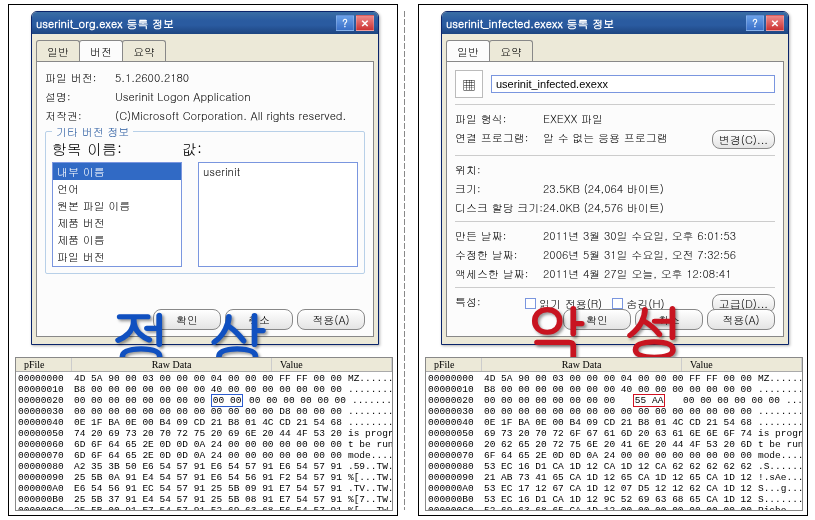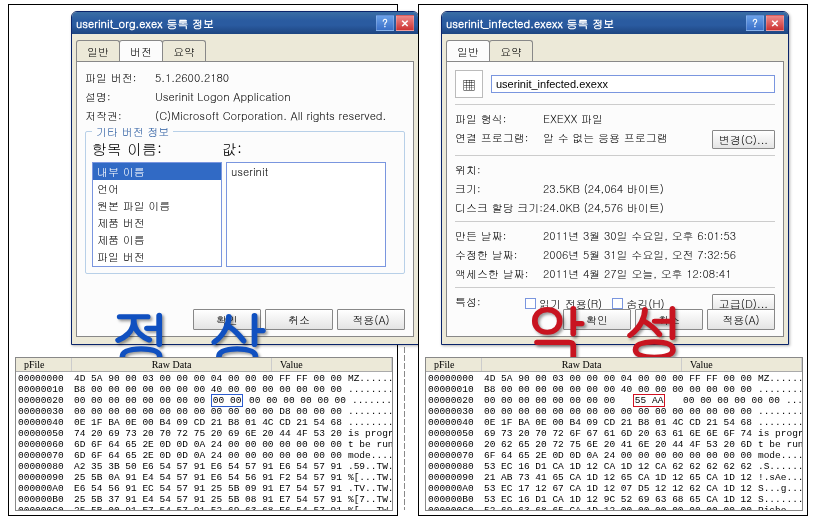--- a/index.html
+++ b/index.html
@@ -3,48 +3,48 @@
 <meta charset="utf-8">
 <style>
 * { box-sizing: border-box; margin: 0; padding: 0; }
 body { font-family: "Tahoma", "Gulim", sans-serif; font-size: 11px; background: #fff; width: 815px; height: 520px; position: relative; }
 .frame { position: absolute; border: 1px solid #000; background: #fff; }
 .frame-left { left: 8px; top: 4px; width: 390px; height: 512px; }
 .frame-right { left: 418px; top: 4px; width: 390px; height: 512px; }
 .dots { position: absolute; left: 403px; top: 10px; width: 3px; height: 500px; background-image: radial-gradient(#888 1px, transparent 1px); background-size: 3px 8px; }
 
 .win { position: absolute; background: #ece9d8; border: 1px solid #0a246a; border-radius: 6px 6px 0 0; box-shadow: 1px 1px 3px rgba(0,0,0,.3); }
-.win-left { left: 22px; top: 6px; width: 348px; height: 334px; margin-left: 40px; }
+.win-left { left: 22px; top: 6px; width: 348px; height: 334px; }
 .win-right { left: 22px; top: 6px; width: 348px; height: 334px; }
 .titlebar { height: 22px; background: linear-gradient(#3a6ea5,#2a5ba0 40%,#2a5ba0 60%,#1d4580); color: #fff; display: flex; align-items: center; padding: 0 4px; border-radius: 5px 5px 0 0; font-size: 11px; font-weight: bold; }
 .titlebar .title-text { flex: 1; white-space: nowrap; overflow: hidden; }
 .winbtn { width: 18px; height: 16px; margin-left: 2px; display: flex; align-items: center; justify-content: center; font-size: 10px; border: 1px solid #fff3; }
 .winbtn.help { background: linear-gradient(#6aa0e8,#3a70c8); color: #fff; }
 .winbtn.close { background: linear-gradient(#e88,#c33); color: #fff; }
 
 .tabs { display: flex; margin: 6px 4px 0 4px; gap: 0; }
 .tab { padding: 3px 10px 2px; background: #ece9d8; border: 1px solid #888; border-bottom: none; border-radius: 3px 3px 0 0; margin-right: -1px; font-size: 11px; }
 .tab.active { background: #fcfcfc; position: relative; z-index: 2; }
 .tabbody { background: #fcfcfc; border: 1px solid #888; margin: 0 4px 4px 4px; padding: 8px; height: 276px; position: relative; }
 
 .row { display: flex; margin-bottom: 4px; font-size: 11px; }
 .row .lbl { width: 70px; color: #000; }
 .row .val { flex: 1; color: #000; }
 
 .fieldset { border: 1px solid #b8d0e8; padding: 6px; margin-top: 8px; border-radius: 2px; position: relative; }
 .fieldset-legend { position: absolute; top: -8px; left: 6px; background: #fcfcfc; padding: 0 4px; color: #2a5ba0; font-size: 11px; }
-.subrow { display: flex; gap: 4px; }
+.subrow { display: flex; gap: 16px; }
 .listbox { border: 1px solid #7a96df; background: #fff; font-size: 11px; overflow: hidden; }
 .lb-left { width: 130px; height: 105px; }
 .lb-right { width: 160px; height: 105px; }
 .list-item { padding: 1px 4px; white-space: nowrap; }
 .list-item.sel { background: #316ac5; color: #fff; }
 
 .btnrow { position: absolute; bottom: 6px; right: 8px; display: flex; gap: 4px; }
-.btn { min-width: 68px; padding: 2px 8px; border: 1px solid #888; background: linear-gradient(#fff,#e4e4e4); font-size: 11px; text-align: center; border-radius: 1px; }
+.btn { min-width: 68px; padding: 2px 8px; border: 1px solid #888; background: linear-gradient(#fff,#e4e4e4); font-size: 11px; text-align: center; border-radius: 8px; }
 .btn.sm { min-width: 56px; padding: 1px 6px; }
 
 .iconbox { width: 28px; height: 28px; border: 1px solid #bbb; background: #fff; display: flex; align-items: center; justify-content: center; font-size: 14px; margin-right: 8px; }
 .input { border: 1px solid #7a96df; background: #fff; padding: 2px 4px; font-size: 11px; flex: 1; }
 .chk { display: inline-flex; align-items: center; gap: 3px; margin-right: 10px; font-size: 11px; }
 .chk .box { width: 11px; height: 11px; border: 1px solid #7a96df; background: #fff; }
 
 .overlay-text { position: absolute; font-weight: 900; font-size: 64px; letter-spacing: 6px; text-shadow: 2px 2px 3px rgba(0,0,0,.4); }
 .ov-left { left: 100px; top: 285px; color: #1050c0; }
 .ov-right { left: 106px; top: 278px; color: #c81420; }

